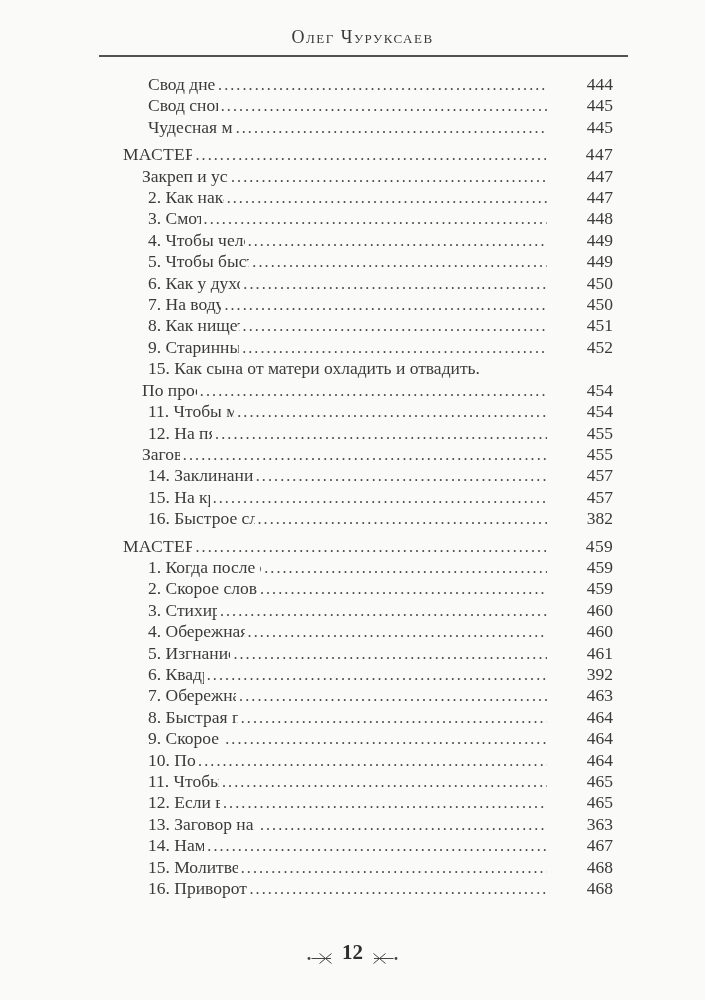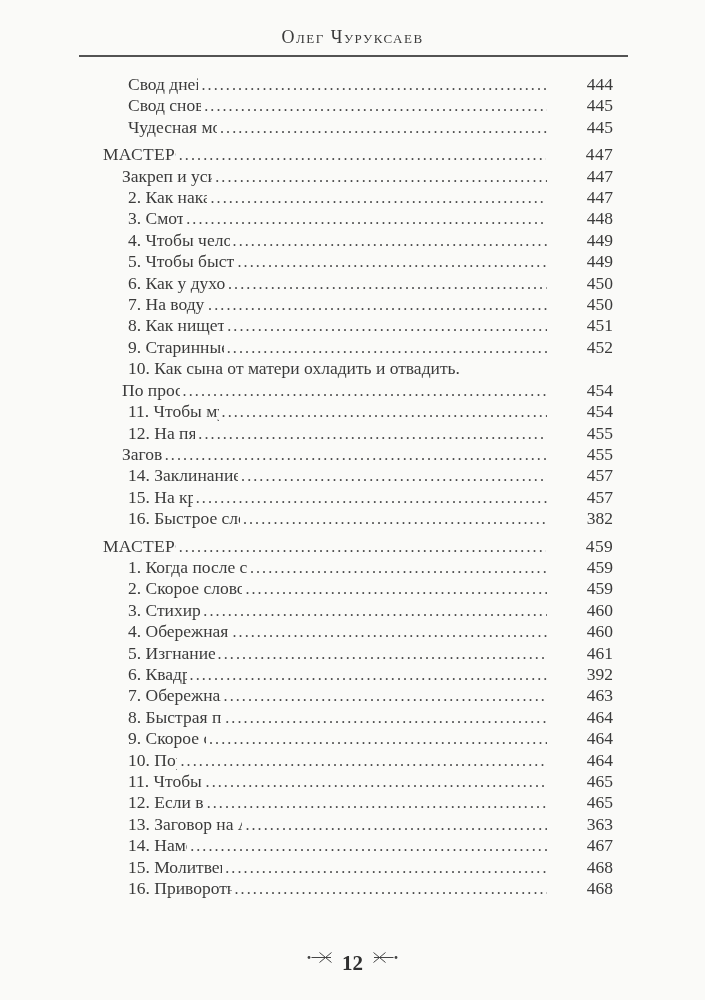--- a/index.html
+++ b/index.html
@@ -8,20 +8,21 @@
   .page {
     position: relative;
     width: 705px;
     height: 1000px;
     margin: 0 auto;
     background: #fafaf8;
     font-family: "Liberation Serif", "DejaVu Serif", serif;
     color: #3b3b3b;
     box-sizing: border-box;
     overflow: hidden;
+    padding-left: 20px;
   }
 
   
   .running-head {
     padding-top: 27px;
     text-align: center;
     font-size: 18px;
     font-variant: small-caps;
     letter-spacing: 1.5px;
     color: #3a3a3a;
@@ -62,24 +63,24 @@
     content: "........................................................................................................................................................................................";
     font-size: 16px;
     letter-spacing: 2.1px;
   }
   .p { flex: 0 0 auto; padding-left: 3px; margin-left: 36px; }
 
   
   .footer {
     position: absolute;
     left: 0;
-    bottom: 24px;
+    bottom: 35px;
     width: 100%;
     display: flex;
-    align-items: flex-start;
+    align-items: flex-end;
     justify-content: center;
     gap: 9px;
   }
   .page-num {
     font-size: 21px;
     font-weight: bold;
     color: #2f2f2f;
   }
   .orn { display: inline-flex; align-items: center; }
 </style>
@@ -153,21 +154,21 @@
       <span class="t">8. Как нищету и бедность через храм извести</span>
       <span class="dots"></span>
       <span class="p">451</span>
     </div>
       <div class="toc-line item">
       <span class="t">9. Старинные денежные приметы и заговоры </span>
       <span class="dots"></span>
       <span class="p">452</span>
     </div>
       <div class="toc-line item">
-      <span class="t">10. Как сына от матери охладить и отвадить.</span>
+      <span class="t">15. Как сына от матери охладить и отвадить.</span>
 
     </div>
       <div class="toc-line cont">
       <span class="t">По просьбе многих жен</span>
       <span class="dots"></span>
       <span class="p">454</span>
     </div>
       <div class="toc-line item">
       <span class="t">11. Чтобы муж или жена во всем слушали</span>
       <span class="dots"></span>

